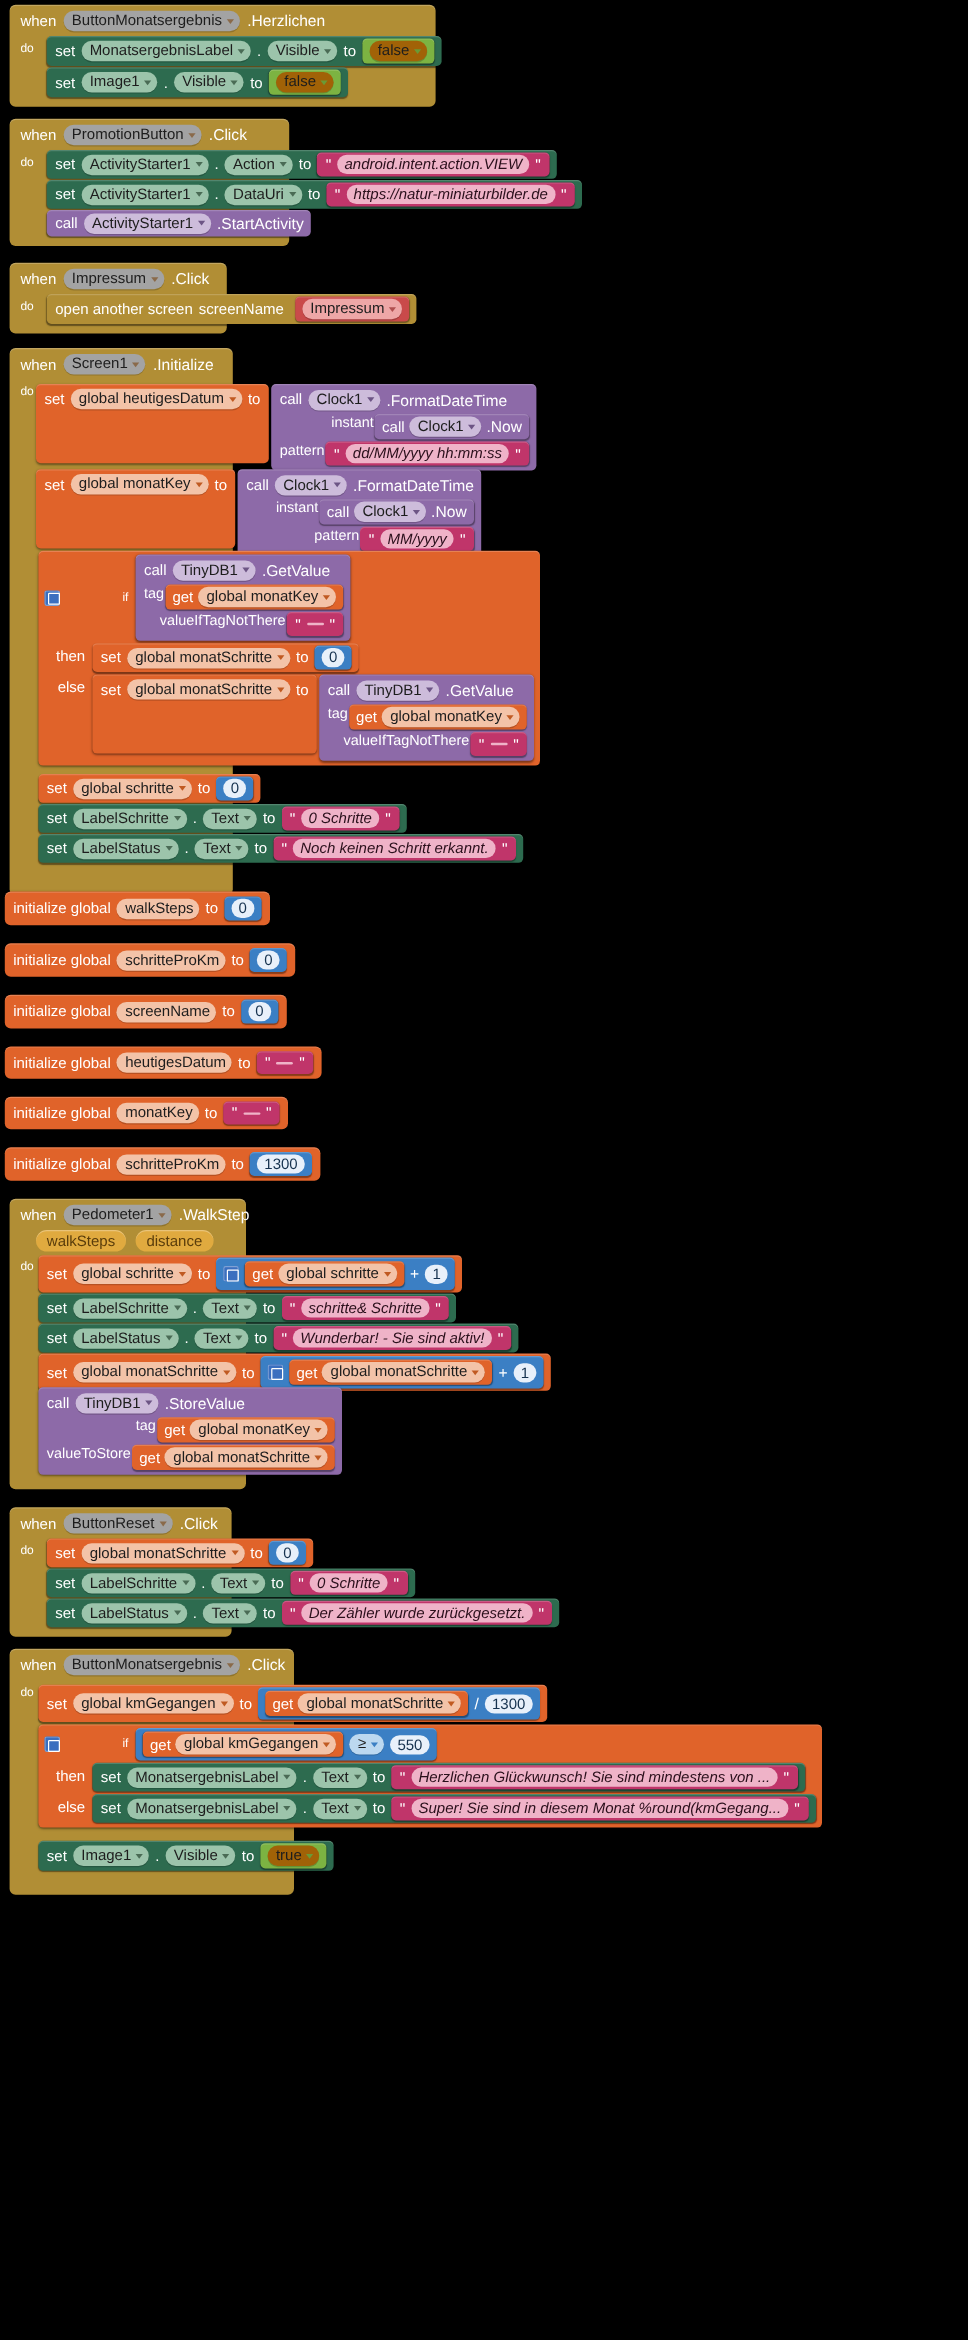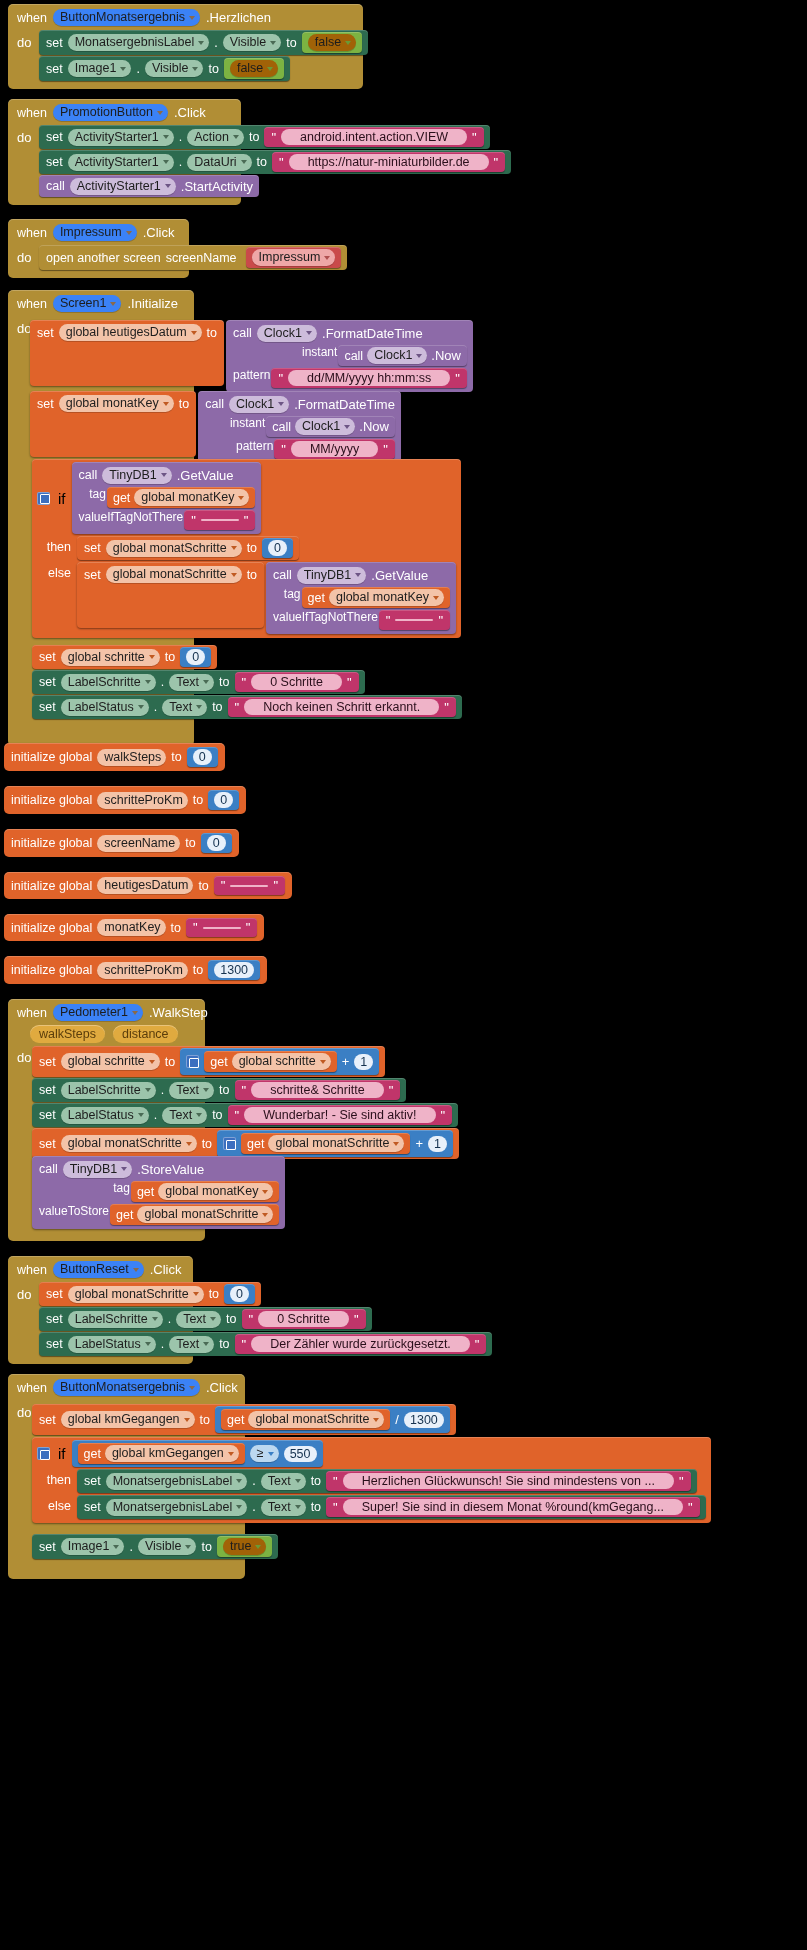--- a/index.html
+++ b/index.html
@@ -32,21 +32,21 @@
     padding: 5px 8px 4px 9px;
     font-size: 13.5px;
     color: #ffffff;
   }
   .hat-body {
     display: flex;
     align-items: flex-start;
     padding: 0 7px 8px 9px;
   }
   .hat-do {
-    color: #fff; font-size: 13px;
+    color: #fff; font-size: 10px;
     padding-top: 5px;
     width: 22px; flex: none;
   }
   .stack { display: flex; flex-direction: column; align-items: flex-start; }
 
   
   .row {
     display: flex; align-items: center;
     min-height: 22px;
     border-radius: 4px;
@@ -75,21 +75,21 @@
   .fld {
     display: inline-flex; align-items: center; gap: 4px;
     border-radius: 9px;
     padding: 1px 5px 1px 7px;
     font-size: 12.5px;
     color: #1d1d1d;
     line-height: 15px;
     box-shadow: 0 1px 0 rgba(0,0,0,.18);
   }
   .fld-green  { background: #9cc4ab; }
-  .fld-tan    { background: #3b82f6; }
+  .fld-tan    { background: #a3a3a3; }
   .fld-orange { background: #f3c3a8; }
   .fld-purple { background: #cdbcdb; }
   .fld-lgreen { background: #a16207; }
   .fld-red    { background: #eea7a7; }
   .fld-blue   { background: #bcd8f0; }
   .caret {
     width: 0; height: 0; display: inline-block;
     border-left: 3.5px solid transparent;
     border-right: 3.5px solid transparent;
     border-top: 4.5px solid #8a6a4a;
@@ -117,34 +117,34 @@
   }
 
   .quote { color:#fff; font-size: 13px; padding: 0 1px; }
 
   .numfield {
     background:#e8f0fa; color:#16324f; border-radius:9px;
     padding:1px 6px; font-size:12.5px;
   }
   .txtfield {
     background:#efb3c8; color:#2a0f1b; border-radius:9px;
-    padding:1px 19px; font-size:12.5px;
+    padding:1px 6px; font-size:12.5px;font-style:italic;
   }
   .txtfield.empty { min-width: 14px; display:inline-block; }
 
   
   .ifblk {
     background:#e0632a;
     border-radius:4px;
     box-shadow: inset 0 1px 0 rgba(255,255,255,.2), 0 1px 2px rgba(0,0,0,.45);
     padding: 3px 5px 4px 5px;
     display:inline-block;
   }
   .ifrow { display:flex; align-items:center; gap:6px; min-height:22px; }
-  .ifrow .lbl { color:#000000; font-size:15px; padding-left:2px; }
+  .ifrow .lbl { color:#ffffff; font-size:10px; padding-left:2px;margin-left:44px; }
   .mutator {
     width:13px; height:13px; border-radius:2px;
     background:#3b6fbf; position:relative; flex:none;
     box-shadow: inset 0 0 0 1px rgba(255,255,255,.35);
   }
   .mutator::before{
     content:''; position:absolute; left:2.5px; top:2.5px;
     width:8px; height:8px; border:1.5px solid #fff; border-radius:1px;
   }
   .branch { display:flex; align-items:flex-start; gap:6px; margin-top:2px; }

